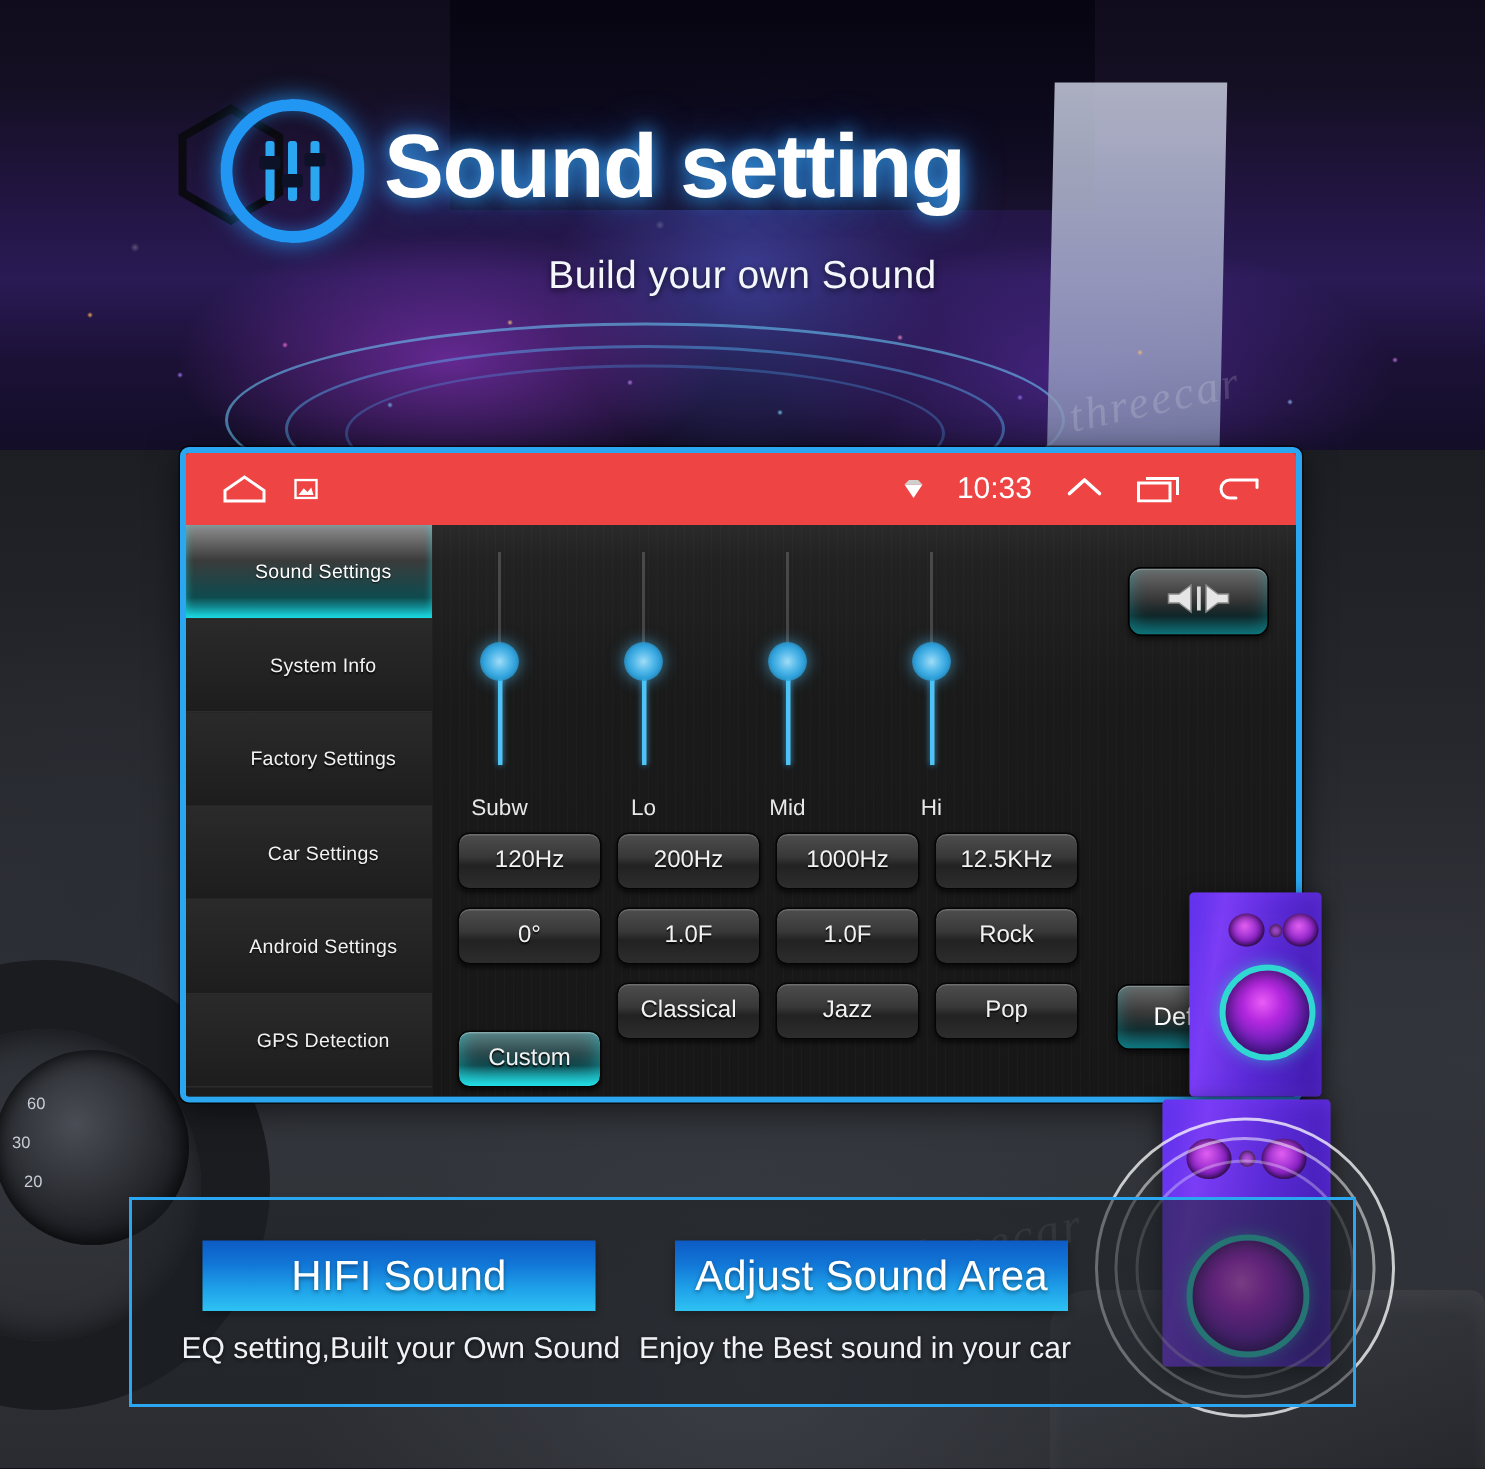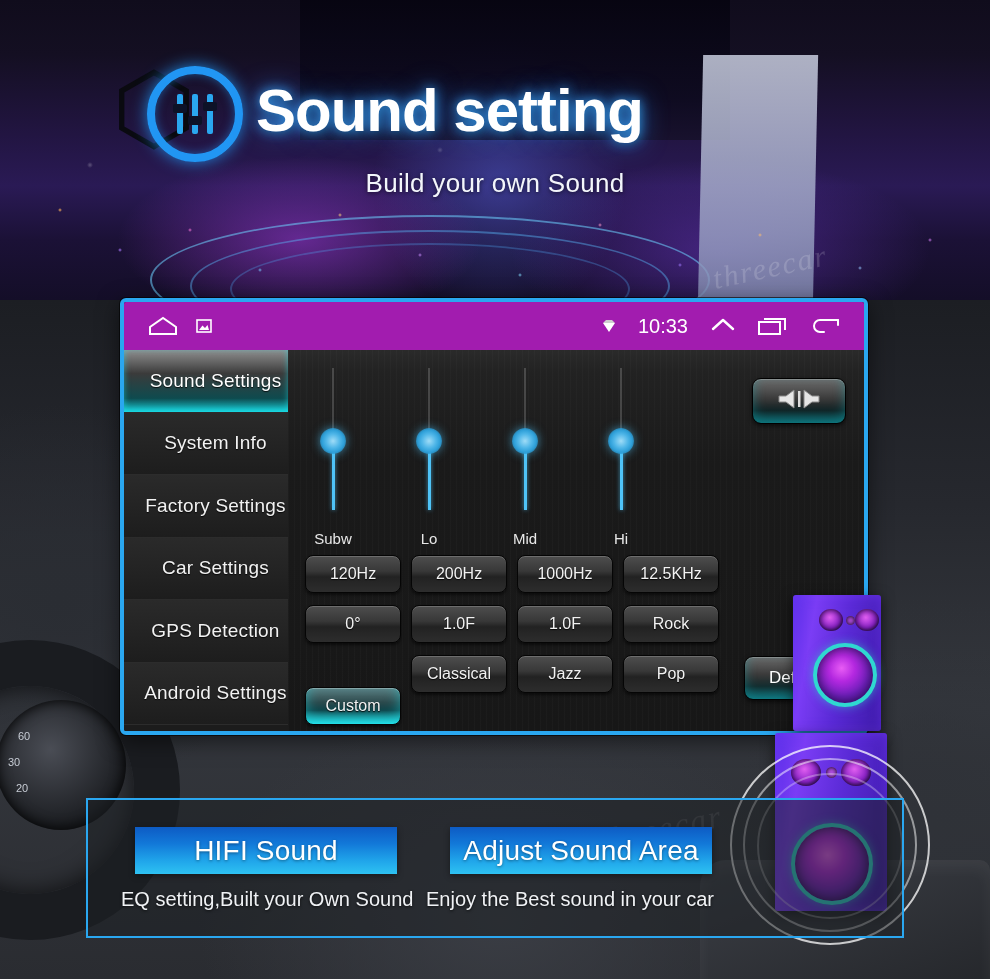--- a/index.html
+++ b/index.html
@@ -127,34 +127,34 @@
 
   
   .device{
     position:absolute; left:120px; top:298px; width:748px; height:437px;
     border:4px solid #2aa7f0; border-radius:6px;
     background:#121212; overflow:hidden;
     box-shadow:0 0 0 1px rgba(0,0,0,.6), 0 6px 22px rgba(0,0,0,.55);
   }
   .statusbar{
     position:absolute; left:0; top:0; width:100%; height:48px;
-    background:#a21caf; display:flex; align-items:center;
+    background:#ef4444; display:flex; align-items:center;
   }
   .sb-left{ display:flex; align-items:center; gap:18px; padding-left:24px;}
   .sb-right{ margin-left:auto; display:flex; align-items:center; gap:22px; padding-right:24px;}
   .sb-clock{ color:#fff; font-size:20px; font-family:"Liberation Sans",sans-serif;}
   .ico{ display:inline-flex; align-items:center; justify-content:center;}
 
   .screen-body{ position:absolute; left:0; top:48px; right:0; bottom:0; display:flex;}
 
   
   .sidebar{ width:164px; height:100%; background:#1c1c1c; }
   .side-item{
     height:62.5px; display:flex; align-items:center; justify-content:center;
-    color:#f2f2f2; font-size:19px; letter-spacing:.2px;
+    color:#f2f2f2; font-size:13px; letter-spacing:.2px;
     border-bottom:1px solid #2c2c2c;
     background:linear-gradient(180deg,#2a2a2a 0%, #242424 48%, #1d1d1d 100%);
     font-family:"Liberation Sans", sans-serif;
     text-shadow:0 1px 1px rgba(0,0,0,.8);
     padding-left:19px;
   }
   .side-item.active{
     background:linear-gradient(180deg,#8f8f8f 0%, #3b3b3b 38%, #0e4b4f 78%, #18cfd8 100%);
     color:#ffffff;
     box-shadow: inset 0 -2px 6px rgba(30,230,240,.55);
@@ -392,24 +392,24 @@
         <div class="side-item">
           <span>System Info</span>
         </div>
         <div class="side-item">
           <span>Factory Settings</span>
         </div>
         <div class="side-item">
           <span>Car Settings</span>
         </div>
         <div class="side-item">
+          <span>Android Settings</span>
+        </div>
+        <div class="side-item">
           <span>GPS Detection</span>
-        </div>
-        <div class="side-item">
-          <span>Android Settings</span>
         </div>
       </div>
 
       <div class="content">
 
         <div class="balance-btn">
           <span>
             <svg width="46" height="26" viewBox="0 0 46 26">
               <path d="M18 4 L10 10 L3 10 L3 16 L10 16 L18 22 Z" fill="#e6e6e6" stroke="#888" stroke-width="1"></path>
               <path d="M28 4 L36 10 L43 10 L43 16 L36 16 L28 22 Z" fill="#e6e6e6" stroke="#888" stroke-width="1"></path>

